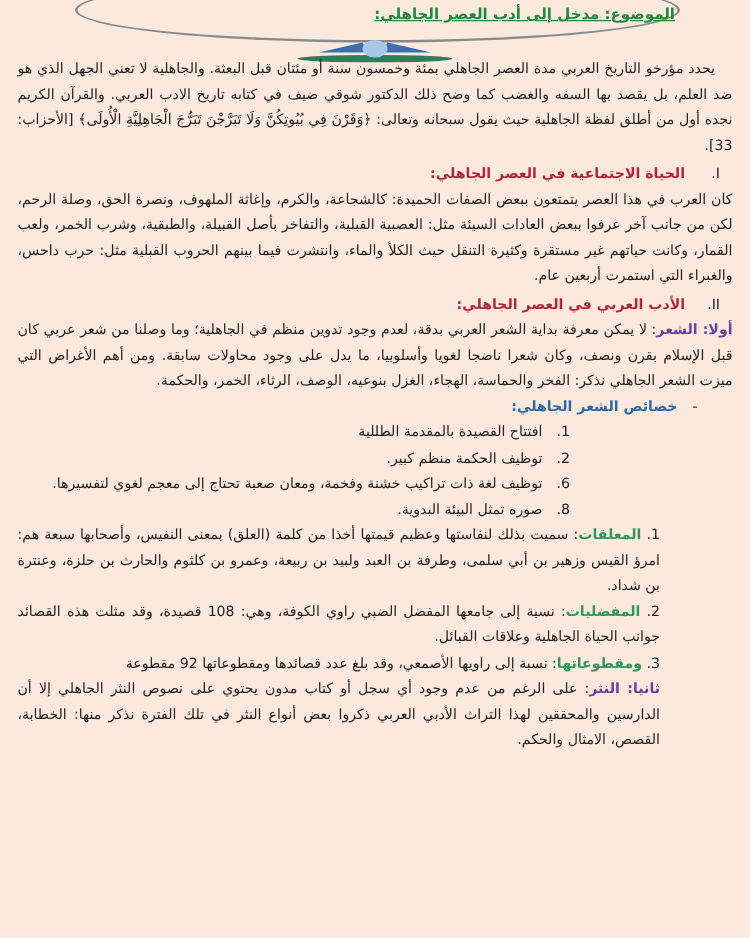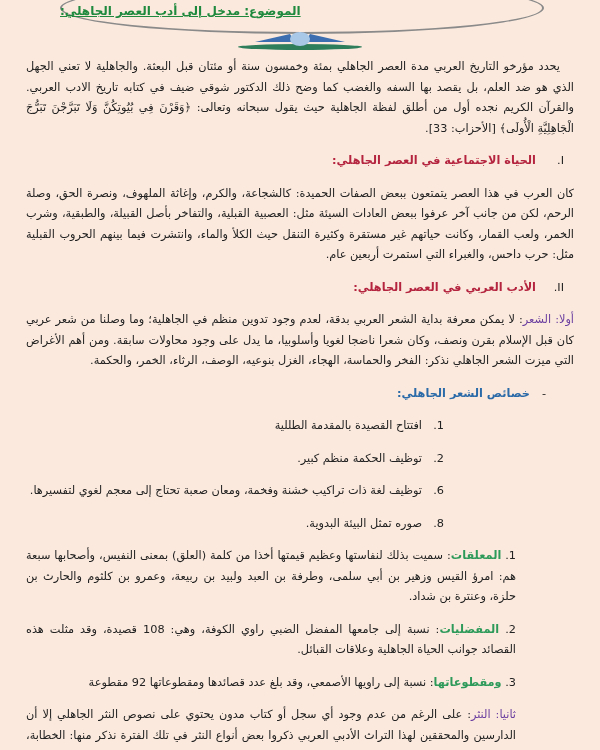--- a/index.html
+++ b/index.html
@@ -12,34 +12,34 @@
   }
   .page { position:relative; width:600px; height:750px; }
   .title-wrap {
     position:absolute; left:60px; top:-18px; width:480px; height:50px;
   }
   .ellipse {
     position:absolute; left:0; top:0; width:480px; height:48px;
     border:2px solid #8a8a8a; border-radius:50%;
   }
   .title {
-    position:absolute; left:0; right:0; top:22px; text-align:left;
+    position:absolute; left:0; right:0; top:22px; text-align:right;
     color:#1f8a3e; font-size:12px; text-decoration:underline; font-weight:bold;
   }
   .ornament { position:absolute; left:235px; top:30px; width:130px; height:20px; }
   .content {
     position:absolute; left:14px; right:14px; top:45px;
     font-size:11.3px; line-height:20.5px; text-align:justify;
   }
-  p { margin:12px; }
+  p { margin:0; }
   .intro { padding-right:0; text-indent:14px; }
   .section-h { margin-top:2px; padding-right:10px; }
   .num { display:inline-block; width:28px; }
   .red { color:#b4243e; font-weight:bold; }
-  .purple { color:#6b3fa0; font-weight:normal; }
+  .purple { color:#6b3fa0; font-weight:bold; }
   .blue { color:#2a6aa8; font-weight:bold; }
   .green { color:#2e9a5a; font-weight:bold; }
   .indent1 { padding-right:28px; }
   .indent2 { padding-right:58px; }
   .list-item { padding-right:130px; }
   .list-item .n { display:inline-block; width:22px; }
   .sub-item { padding-right:58px; }
   .dash { display:inline-block; width:16px; }
 </style>
 </head>

